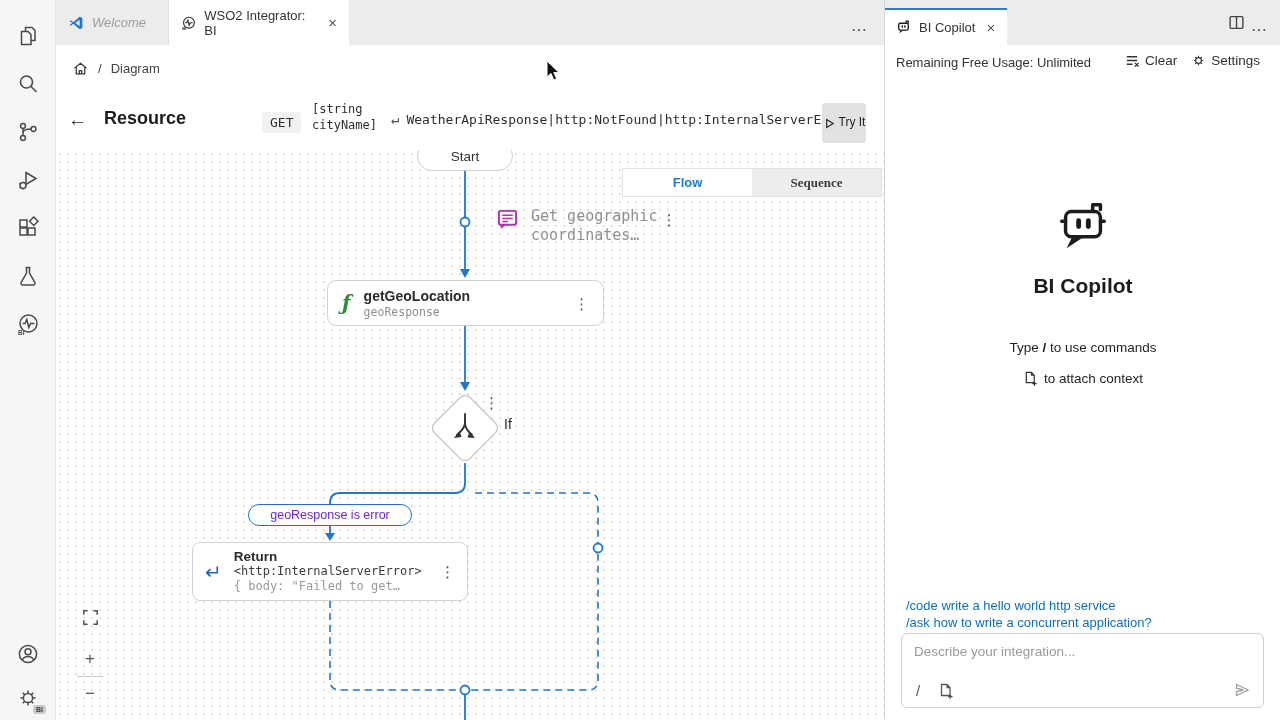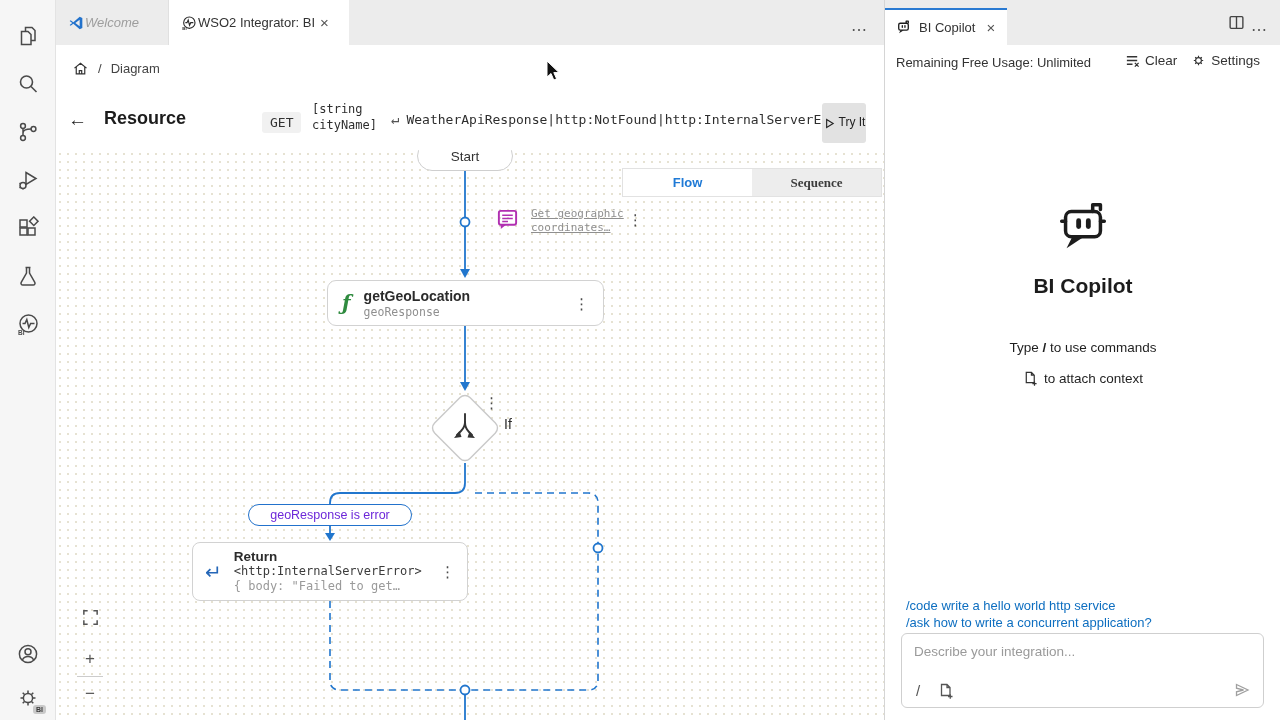--- a/index.html
+++ b/index.html
@@ -11,21 +11,21 @@
 
   
   #activity-bar { left:0; top:0; width:56px; height:720px; background:#f6f6f6; border-right:1px solid #e3e3e3; }
   .ab-icon { position:absolute; left:16px; width:24px; height:24px; color:#4a4a4a; cursor:pointer; }
   .ab-icon svg { width:24px; height:24px; display:block; }
   .ab-badge { position:absolute; right:-6px; bottom:-4px; background:#c9c9c9; color:#3a3a3a; font-size:7px; font-weight:bold; padding:1px 3px; border-radius:3px; }
 
   
   #editor { left:56px; top:0; width:828px; height:720px; }
   #tabbar { left:0; top:0; width:828px; height:45px; background:#ececec; }
-  .tab { position:absolute; top:0; height:45px; display:flex; align-items:center; gap:1px; padding:0 12px; font-size:13px; }
+  .tab { position:absolute; top:0; height:45px; display:flex; align-items:center; gap:8px; padding:0 12px; font-size:13px; }
   #tab-welcome { left:0; width:113px; background:#ececec; color:#9d9d9d; font-style:italic; border-right:1px solid #e0e0e0; }
   #tab-wso2 { left:113px; width:180px; background:#ffffff; color:#333; }
   .tab-close { color:#555; font-size:15px; margin-left:4px; cursor:pointer; }
   .more-dots { position:absolute; font-size:16px; color:#555; letter-spacing:1px; cursor:pointer; }
 
   #breadcrumb-row { left:0; top:45px; width:828px; height:50px; background:#fff; }
   #breadcrumb { position:absolute; left:16px; top:15px; display:flex; align-items:center; gap:9px; font-size:13px; color:#444; }
   #breadcrumb svg { width:17px; height:17px; color:#333; }
 
   #resource-bar { left:0; top:95px; width:828px; height:55px; background:#fff; display:flex; align-items:center; }
@@ -47,21 +47,21 @@
   #start-node { left:361px; top:-9px; width:96px; height:30px; border-radius:15px; justify-content:center; font-size:13.5px; color:#333; border-color:#cfcfcf; }
   #fn-node { left:271px; top:130px; width:277px; height:46px; padding:0 14px; }
   #fn-node .fn-icon { font-family:"DejaVu Serif", serif; font-style:italic; font-weight:bold; font-size:20px; color:#2f8b3f; margin-right:13px; }
   .node-title { font-size:14px; font-weight:700; color:#2b2b2b; }
   .node-sub { font-size:11.5px; color:#8f8f8f; margin-top:1px; }
   .kebab { color:#4a4a4a; font-size:15px; cursor:pointer; line-height:1; }
   #fn-node .kebab, #return-node .kebab { margin-left:auto; }
 
   #comment-node { left:440px; top:57px; width:215px; display:flex; align-items:flex-start; cursor:pointer; }
   #comment-node svg { width:23px; height:23px; flex:none; margin-top:1px; }
-  #comment-text { margin-left:12px; font-size:11px; color:#8f8f8f; line-height:1.25;text-decoration:underline; }
+  #comment-text { margin-left:12px; font-size:15px; color:#8f8f8f; line-height:1.25; }
   #comment-node .kebab { margin-left:4px; margin-top:5px; }
 
   #if-kebab { left:428px; top:245px; }
   #if-label { left:448px; top:266px; font-size:14px; color:#2b2b2b; }
 
   #cond-pill { left:192px; top:354px; width:164px; height:22px; border:1.6px solid #2272cc; border-radius:12px; background:#fff; color:#6d28d9; font-size:12.5px; display:flex; align-items:center; justify-content:center; cursor:pointer; }
 
   #return-node { left:136px; top:392px; width:276px; height:59px; padding:0 12px; border-radius:8px; }
   #return-node .ret-icon { color:#2567b8; font-size:20px; margin-right:12px; }
   #return-node .node-title { font-size:13.5px; }

